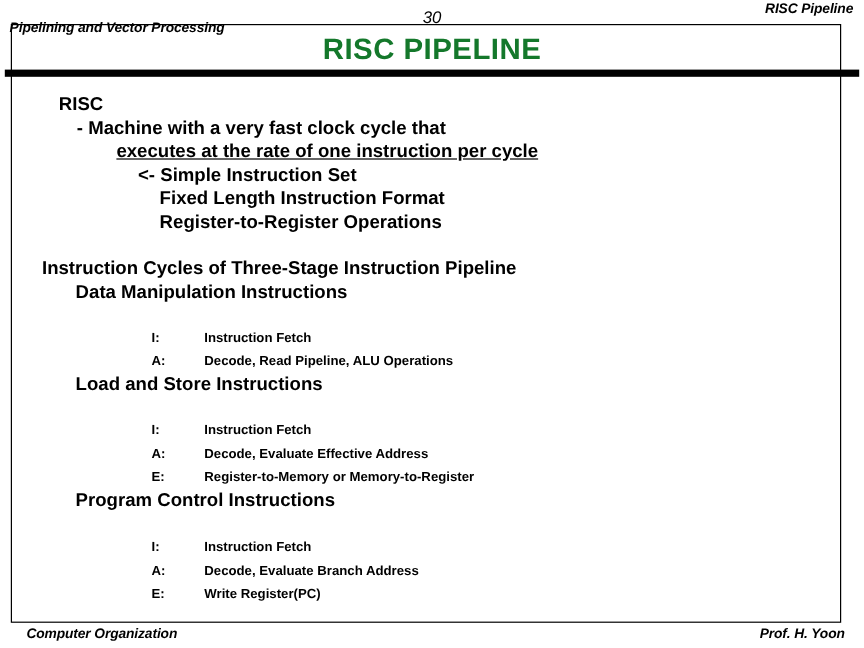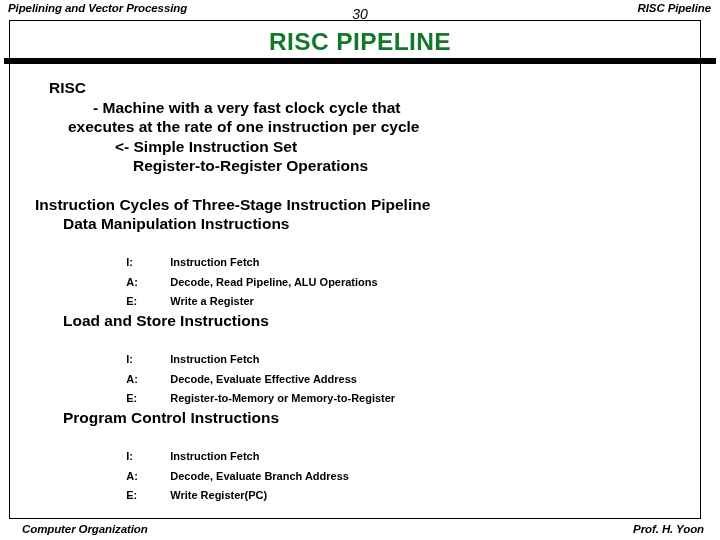--- a/index.html
+++ b/index.html
@@ -13,21 +13,21 @@
     position: relative;
     overflow: hidden;
     font-family: "Liberation Sans", sans-serif;
     color: #000000;
   }
 
   
   .header-left {
     position: absolute;
     left: 8px;
-    top: 2px;
+    top: 18px;
     font-size: 11.5px;
     font-style: italic;
     font-weight: bold;
     letter-spacing: -0.1px;
     white-space: nowrap;
     text-align: center;
   }
   .header-page {
     position: absolute;
     left: 0;
@@ -96,22 +96,22 @@
     height: 19.5px;
   }
   .block-gap {
     height: 19px;
   }
 
   
   .ind-0  { padding-left: 35px; }
   .ind-1  { padding-left: 49px; }
   .ind-2  { padding-left: 63px; }
-  .ind-3  { padding-left: 93px; }
-  .ind-4  { padding-left: 68px; }
+  .ind-3  { padding-left: 64px; }
+  .ind-4  { padding-left: 97px; text-decoration: underline; }
   .ind-5  { padding-left: 115px; }
   .ind-6  { padding-left: 133px; }
 
   
   .stage-row {
     font-size: 11px;
     font-weight: bold;
     line-height: 19.5px;
     height: 19.5px;
     padding-left: 114px;
@@ -156,35 +156,33 @@
 
 <div class="slide-title">RISC  PIPELINE</div>
 <div class="title-rule"></div>
 
 <div class="content">
 
   <div class="line ind-1">RISC</div>
   <div class="line ind-3">- Machine with a very fast clock cycle that</div>
   <div class="line ind-4">executes at the rate of one instruction per cycle</div>
   <div class="line ind-5">&lt;- Simple Instruction Set</div>
+  <div class="line ind-6">Fixed Length Instruction Format</div>
   <div class="line ind-6">Register-to-Register Operations</div>
 
   <div class="block-gap"></div>
 
   <div class="line ind-0">Instruction Cycles of Three-Stage Instruction Pipeline</div>
 
   <div class="line ind-2">Data Manipulation Instructions</div>
   <div class="stage-row">
     <span class="stage-key">I:</span><span>Instruction Fetch</span>
   </div>
   <div class="stage-row">
     <span class="stage-key">A:</span><span>Decode, Read Pipeline, ALU Operations</span>
-  </div>
-  <div class="stage-row">
-    <span class="stage-key">E:</span><span>Write a Register</span>
   </div>
 
   <div class="block-gap"></div>
 
   <div class="line ind-2">Load and Store Instructions</div>
   <div class="stage-row">
     <span class="stage-key">I:</span><span>Instruction Fetch</span>
   </div>
   <div class="stage-row">
     <span class="stage-key">A:</span><span>Decode, Evaluate Effective Address</span>

